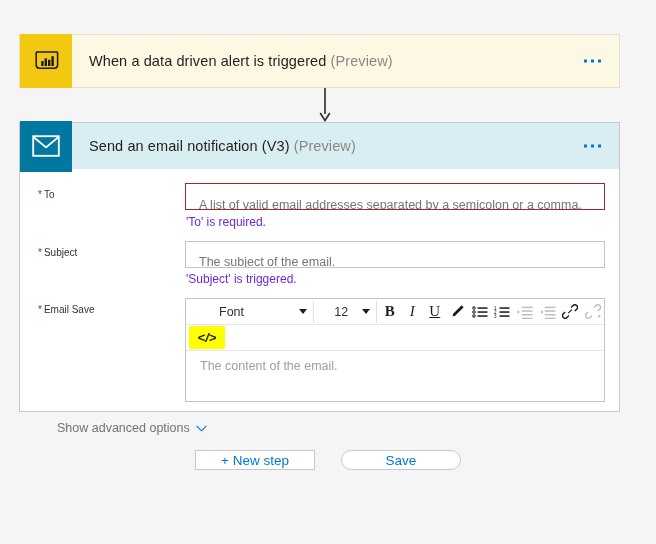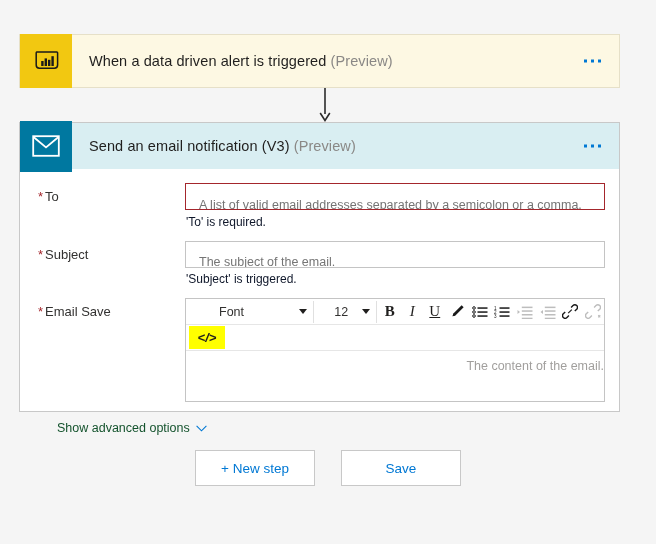--- a/index.html
+++ b/index.html
@@ -107,21 +107,21 @@
     padding: 14px 14px 10px 18px;
   }
   .form-row {
     display: flex;
     align-items: flex-start;
     margin-bottom: 2px;
   }
   .field-label {
     width: 147px;
     flex: 0 0 147px;
-    font-size: 13px;
+    font-size: 10px;
     color: #323130;
     padding-top: 6px;
     white-space: nowrap;
   }
   .req-star {
     color: #a4262c;
     margin-right: 2px;
   }
   .field-control {
     flex: 1 1 auto;
@@ -135,21 +135,21 @@
     border: 1px solid #c4c4c4;
     background: #ffffff;
     font-family: "Liberation Sans", sans-serif;
     font-size: 12.5px;
     color: #a19f9d;
     padding: 16px 10px 0 13px;
     outline: none;
   }
   .text-input.error { border: 1px solid #a4262c; }
   .error-msg {
-    color: #0f172a;
+    color: #6d28d9;
     font-size: 12px;
     margin: 3px 0 10px 1px;
   }
 
   
   .rte {
     border: 1px solid #c4c4c4;
     background: #ffffff;
   }
   .rte-toolbar {
@@ -210,29 +210,28 @@
     font-family: "Liberation Sans", sans-serif;
     font-weight: bold;
     font-size: 13px;
     font-style: italic;
   }
   .rte-content {
     height: 42px;
     padding: 8px 0 0 14px;
     color: #a19f9d;
     font-size: 12.5px;
-    text-align: right;
   }
 
   
   #advanced-options-link {
     display: inline-flex;
     align-items: center;
     gap: 6px;
-    color: #14532d;
+    color: #737373;
     font-size: 12.5px;
     cursor: pointer;
     margin: 17px 0 0 19px;
   }
 
   
   #bottom-actions {
     position: absolute;
     left: 0;
     top: 448px;
@@ -240,26 +239,26 @@
     display: flex;
     justify-content: center;
     gap: 26px;
   }
   .action-button {
     background: #ffffff;
     border: 1px solid #c8c8c8;
     color: #0078d4;
     font-family: "Liberation Sans", sans-serif;
     font-size: 13.5px;
-    height: 36px;
+    height: 20px;
     cursor: pointer;
     padding: 0;
   }
   #new-step-button { width: 120px; }
-  #save-button { width: 120px; }
+  #save-button { width: 120px; border-radius: 16px; }
 </style>
 </head>
 <body>
 
 <div id="flow-canvas">
 
   <div class="card" id="trigger-card">
     <div class="card-header">
       <div class="card-icon" id="powerbi-icon-box">
         <svg width="27" height="27" viewBox="0 0 27 27" aria-hidden="true">

